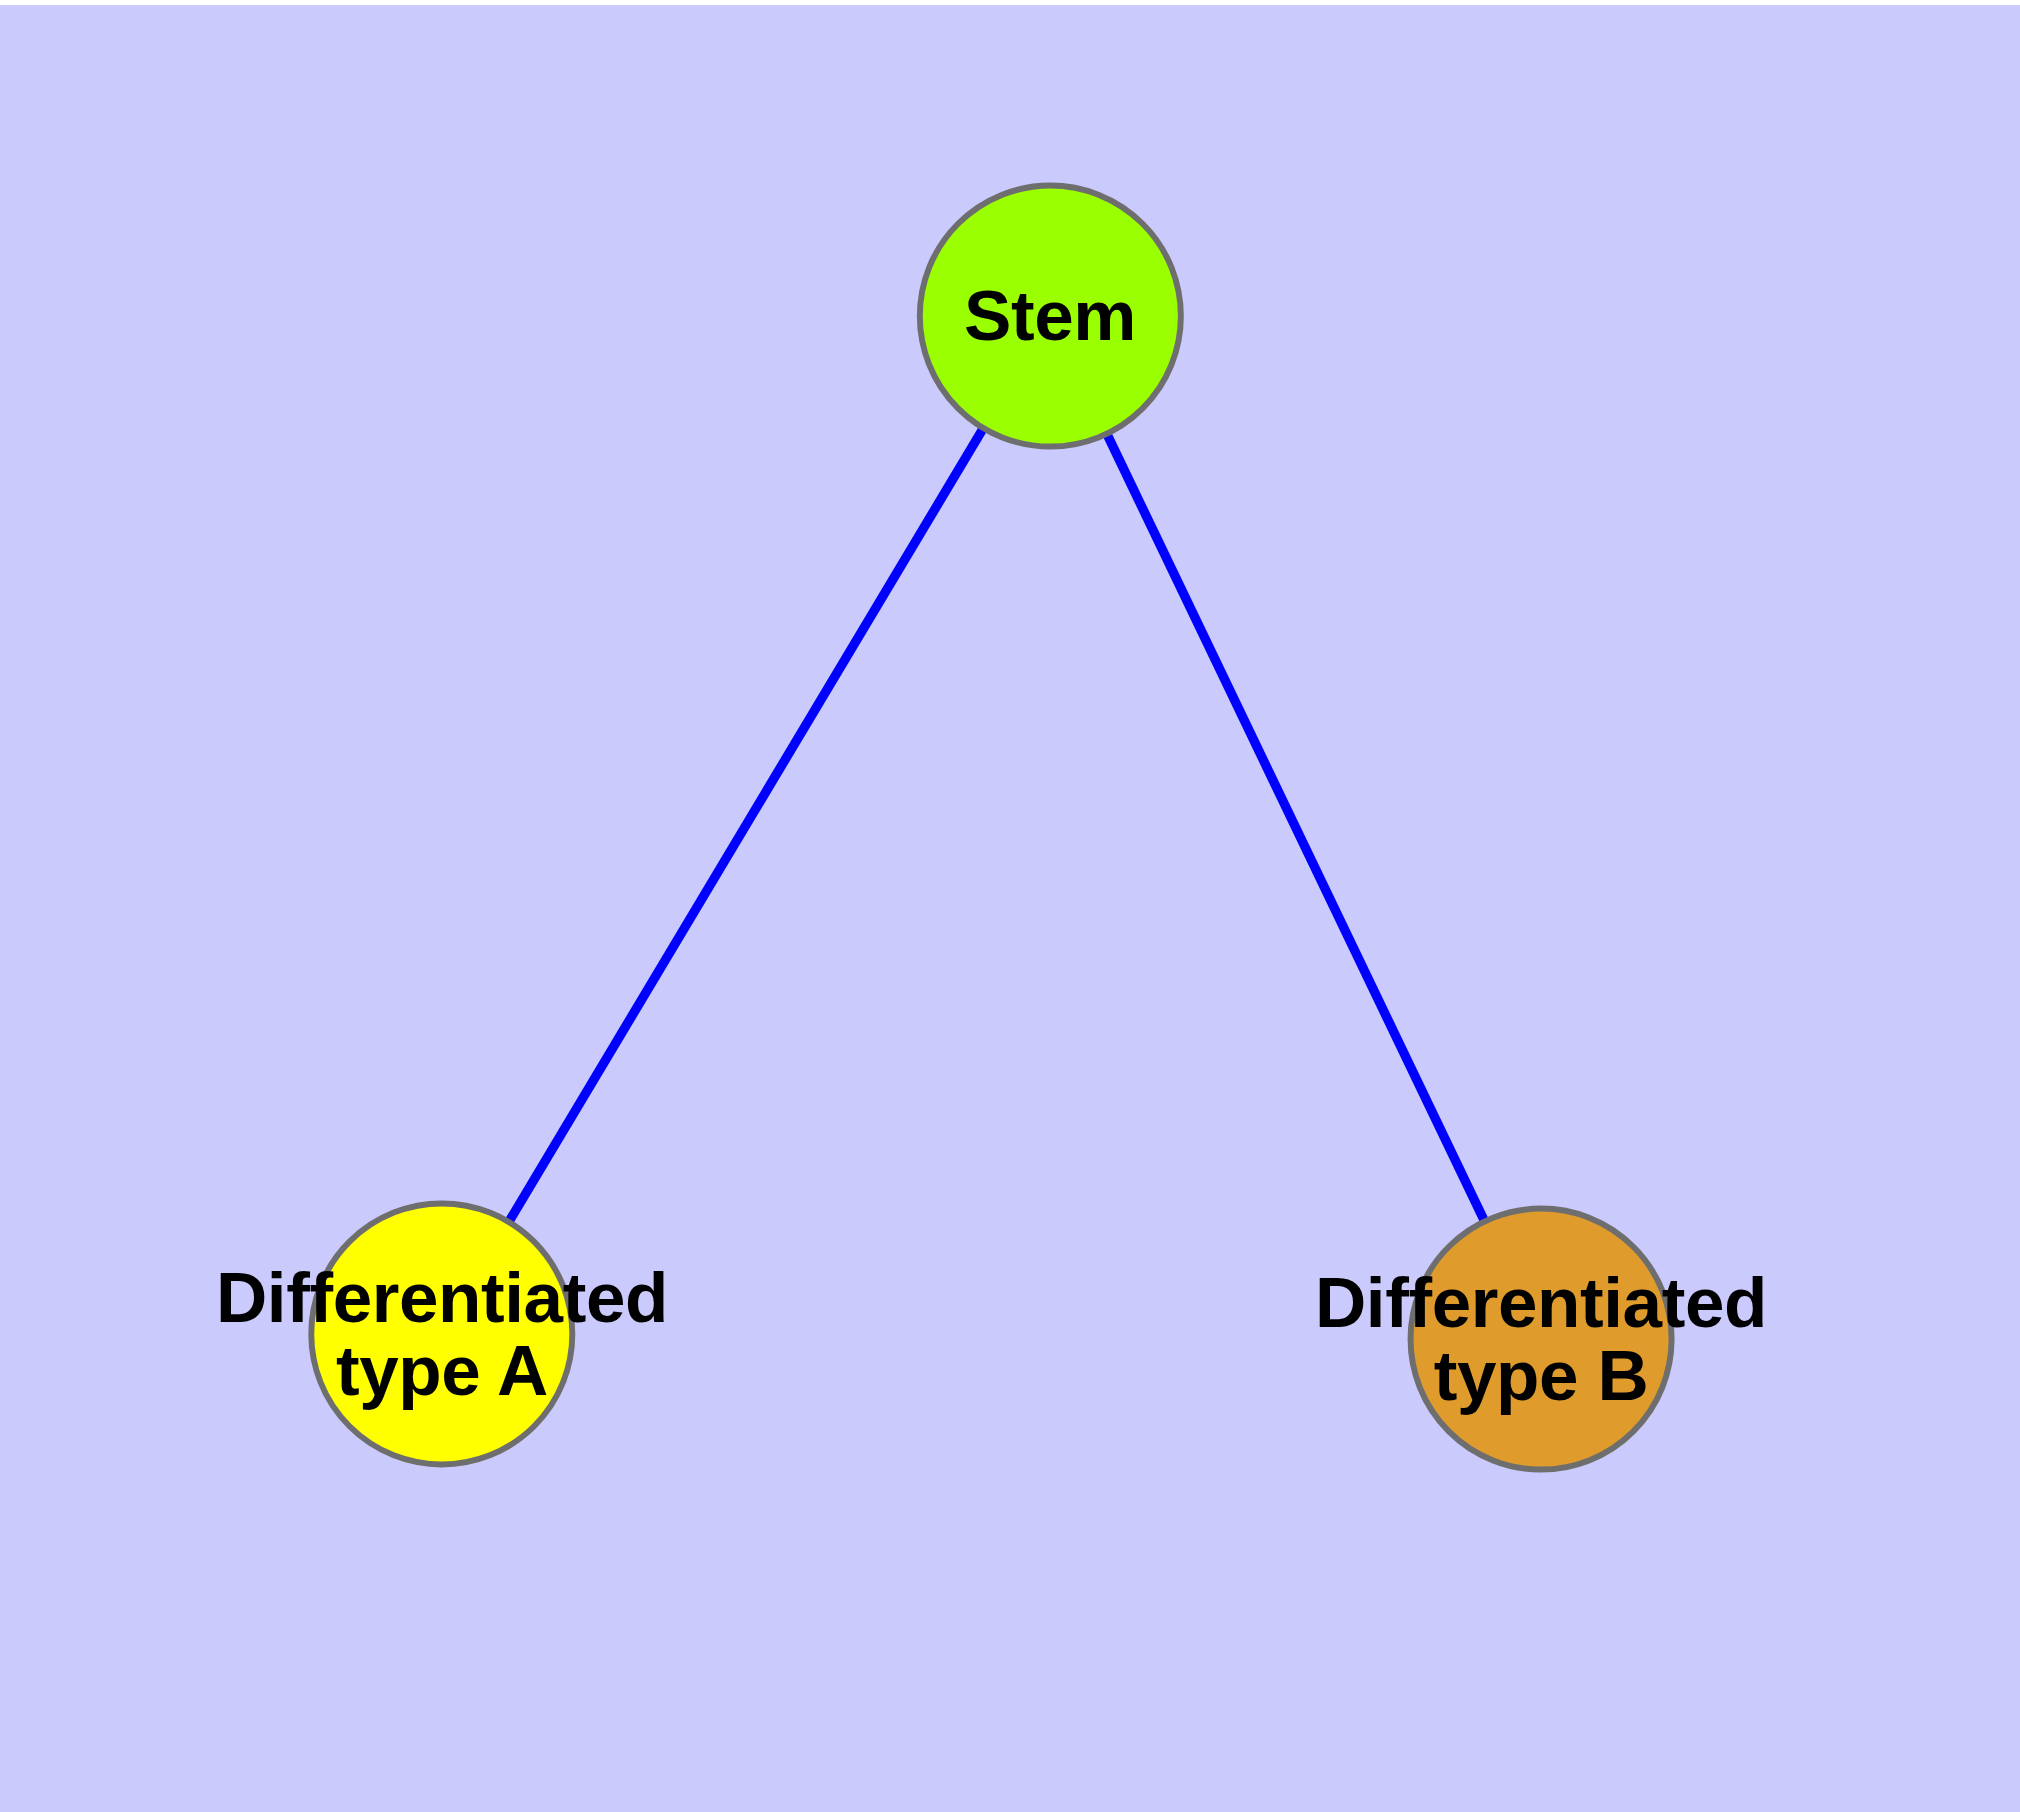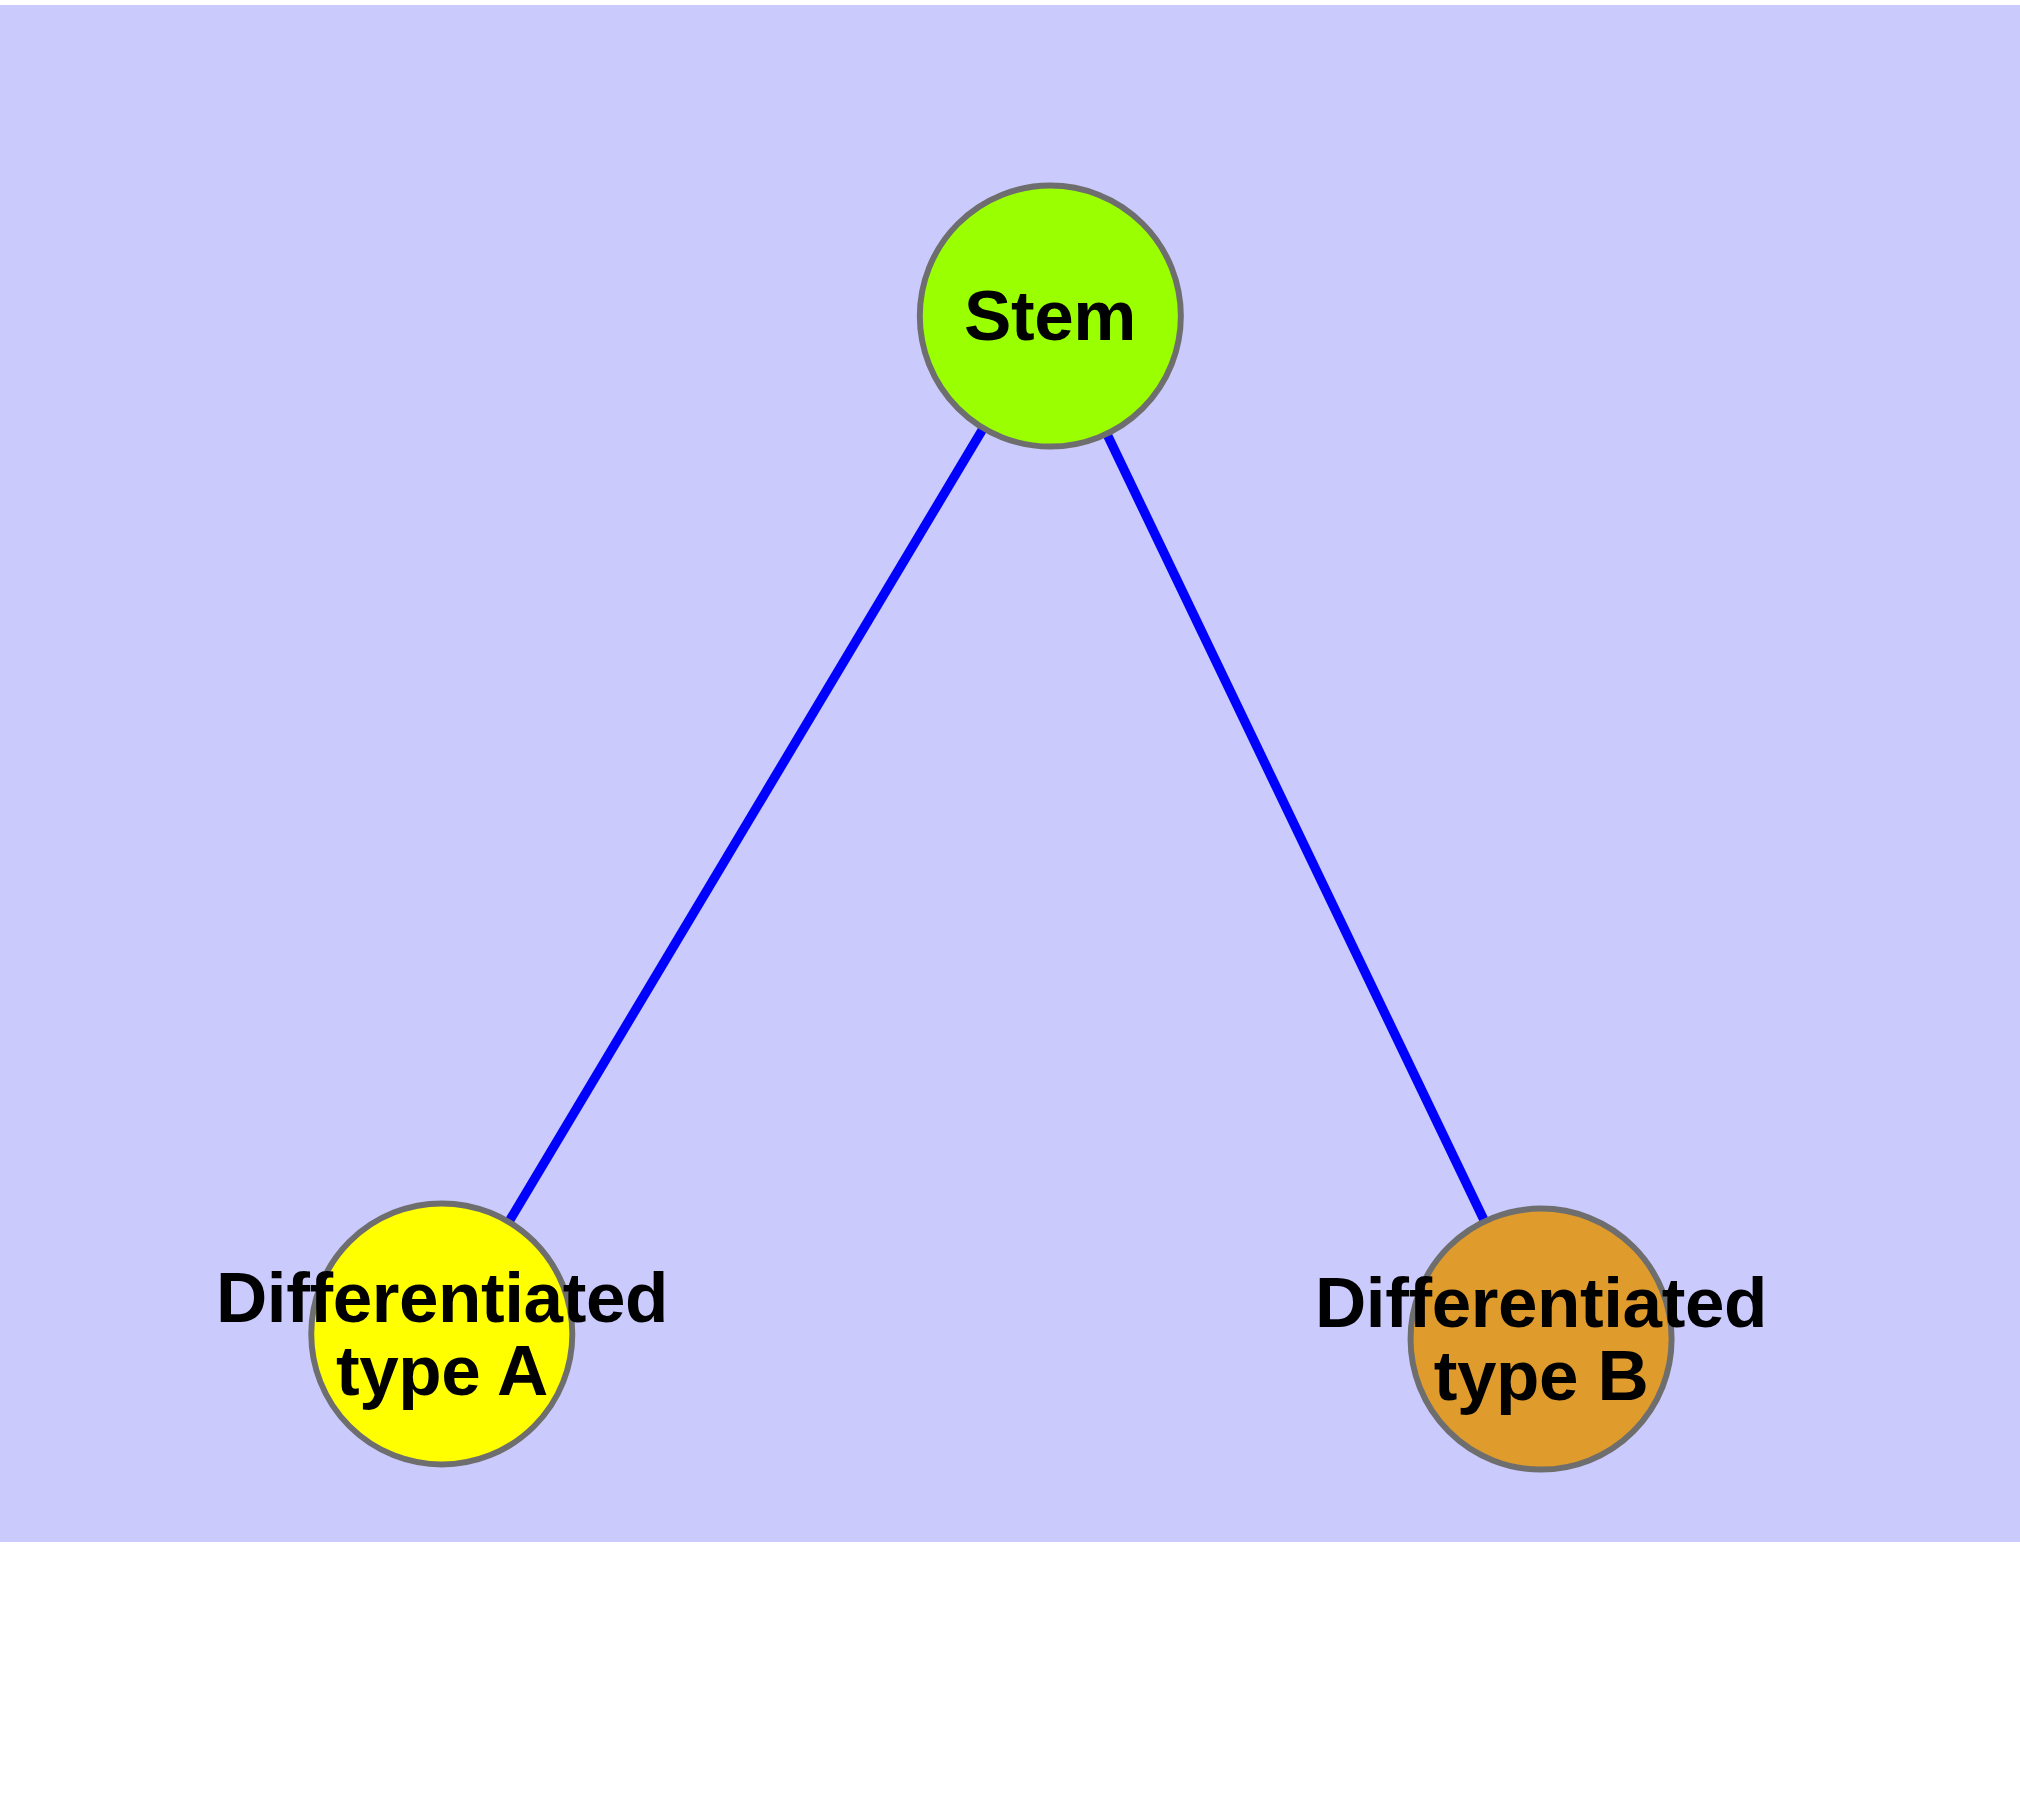--- a/index.html
+++ b/index.html
@@ -3,21 +3,21 @@
 <meta charset="utf-8">
 <style>
   html, body {
     margin: 0;
     padding: 0;
     background: #ffffff;
   }
   #canvas {
     position: relative;
     width: 2021px;
-    height: 1542px;
+    height: 1812px;
     background: #ffffff;
     overflow: hidden;
     font-family: "Liberation Sans", sans-serif;
   }
   #plot-area {
     position: absolute;
     left: 0;
     top: 5.1px;
     width: 2021px;
     height: 1807px;

